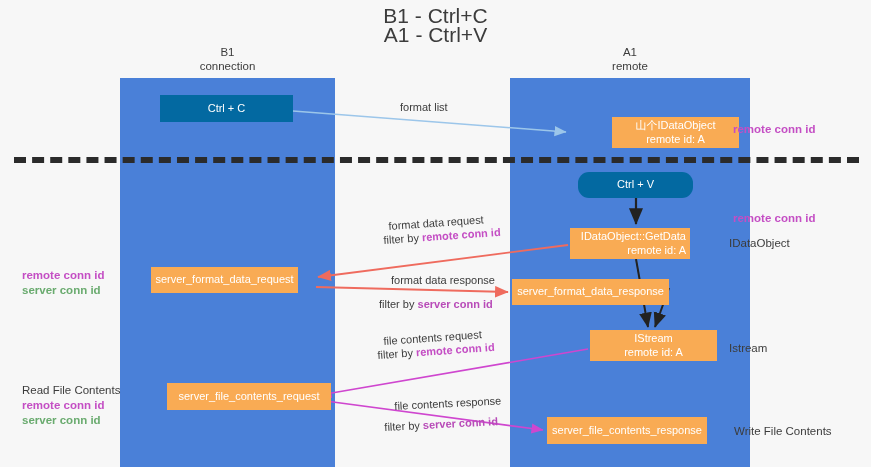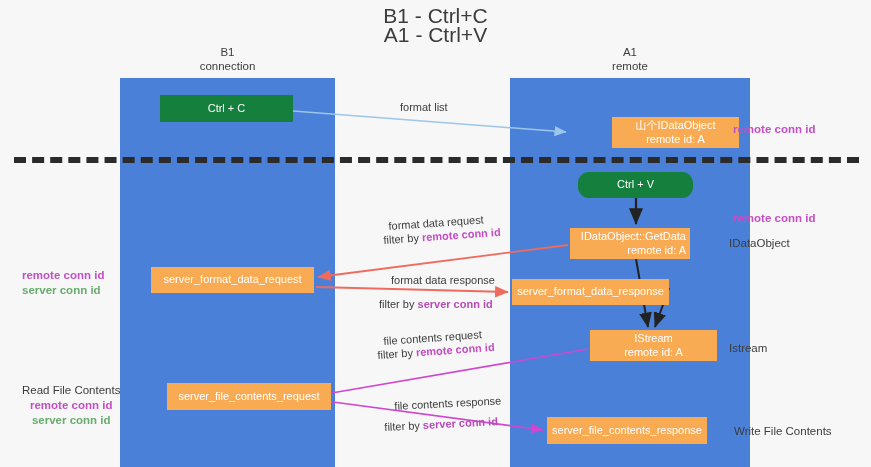--- a/index.html
+++ b/index.html
@@ -55,29 +55,29 @@
     display: flex;
     flex-direction: column;
     align-items: center;
     justify-content: center;
     color: #ffffff;
     font-size: 11px;
     line-height: 13.5px;
     text-align: center;
     padding: 2px 4px;
   }
-  .node.green { background: #15803d; }
+  .node.green { background: #0369a1; }
   .node.orange { background: #f9ab54; }
   .node .l2 { font-size: 11px; }
 
   #n-ctrlc   { left: 160px; top: 95px;  width: 133px; height: 27px; }
   #n-ctrlv   { left: 578px; top: 172px; width: 115px; height: 26px; border-radius: 11px; }
   #n-idataobj{ left: 572px; top: 117px; width: 127px; height: 31px; margin-left: 40px; }
   #n-getdata { left: 570px; top: 228px; width: 120px; height: 31px; align-items: flex-end; }
-  #n-sfdreq  { left: 151px; top: 267px; width: 163px; height: 26px; }
+  #n-sfdreq  { left: 151px; top: 267px; width: 147px; height: 26px; }
   #n-sfdresp { left: 512px; top: 279px; width: 157px; height: 26px; }
   #n-istream { left: 590px; top: 330px; width: 127px; height: 31px; }
   #n-sfcreq  { left: 151px; top: 383px; width: 164px; height: 27px; margin-left: 16px; }
   #n-sfcresp { left: 547px; top: 417px; width: 160px; height: 27px; }
 
   .side-label {
     position: absolute;
     font-size: 11.5px;
     line-height: 14px;
     color: #3c3c3c;
@@ -92,21 +92,21 @@
   }
   .tag.purple  { color: #c44ec4; }
 
   #t-rc-1 { left: 733px; top: 122px; }
   #t-rc-2 { left: 733px; top: 211px; }
   #lbl-dataobject { left: 729px; top: 236px; }
   #lbl-istream    { left: 729px; top: 341px; }
   #lbl-writefc    { left: 734px; top: 424px; }
 
   #left-stack-1 { left: 22px; top: 268px; }
-  #left-stack-2 { left: 22px; top: 383px; text-align: center; }
+  #left-stack-2 { left: 22px; top: 383px; }
   .left-stack { position: absolute; text-align: left; }
   .left-stack .plain {
     font-size: 11.5px; line-height: 15px; color: #3c3c3c; white-space: nowrap;
   }
   .left-stack .kw {
     font-size: 11.5px; line-height: 15px; font-weight: bold; white-space: nowrap;
   }
   .kw.purple { color: #c44ec4; }
   .kw.green  { color: #6aab6f; }
 

